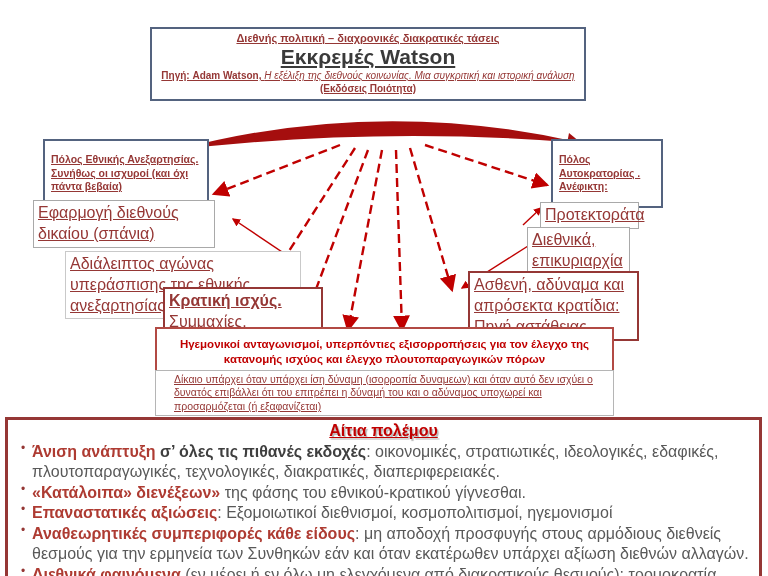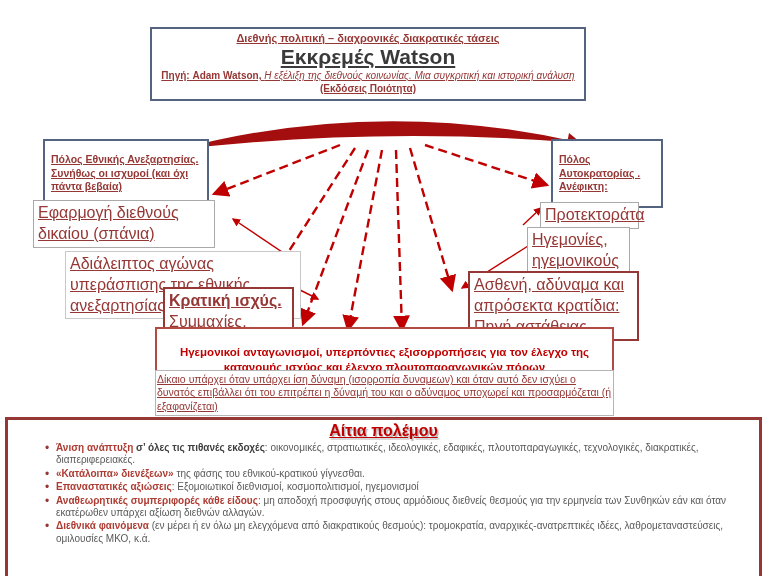--- a/index.html
+++ b/index.html
@@ -22,36 +22,36 @@
   .t3{font-size:10px;color:var(--darkred);text-decoration:underline;line-height:1.25;}
   .t3 .b{font-weight:bold;} .t3 .i{font-style:italic;}
   .pole{border:2px solid var(--frame);padding:12px 6px;font-size:10.5px;font-weight:bold;
         color:var(--darkred);text-decoration:underline;line-height:1.3;text-align:left;}
   .left-pole{left:43px;top:139px;width:166px;}
   .right-pole{left:551px;top:139px;width:112px;}
   .sbox{border:1px solid var(--graybrd);color:var(--darkred);text-decoration:underline;
         text-align:left;font-size:16px;line-height:1.3;padding:2px 4px;}
   .law-box{left:33px;top:200px;width:182px;}
   .struggle-box{left:65px;top:251px;width:236px;border-color:#c9c9c9;}
-  .state-power{left:163px;top:287px;width:131px;border:2px solid var(--darkred);}
+  .state-power{left:163px;top:287px;width:160px;border:2px solid var(--darkred);}
   .state-power .l1{font-weight:bold;}
   .protectorates{left:540px;top:202px;width:99px;}
   .hegemonies{left:527px;top:227px;width:103px;}
   .weak-states{left:468px;top:271px;width:171px;border:2px solid var(--darkred);}
   .rivalry{left:155px;top:327px;width:459px;border:2px solid #B24A44;color:var(--red);
-           font-weight:bold;font-size:11.5px;text-align:center;padding:16px 8px;line-height:1.3;}
+           font-weight:bold;font-size:11.5px;text-align:center;padding:8px 8px;line-height:1.3;}
   .balance{left:155px;top:370px;width:459px;border:1px solid #b5b5b5;color:var(--darkred);
-           text-decoration:underline;font-size:10.5px;line-height:1.28;padding:2px 1px;text-align:left;}
+           text-decoration:underline;font-size:10.5px;line-height:1.28;padding:2px 18px;text-align:left;}
   .causes{left:5px;top:417px;width:757px;height:200px;border:3px solid var(--darkred);
           padding:1px 8px 4px;}
   .causes-title{text-align:center;font-size:16px;font-weight:bold;color:var(--red);
                 text-decoration:underline;text-shadow:1.5px 1.5px 1px rgba(90,90,90,.45);margin:1px 0 2px;}
   ul.blist{margin:0;padding:0 0 0 16px;list-style:none;}
-  ul.blist li{position:relative;font-size:10px;line-height:1.24;color:var(--textgray);
-              margin-bottom:1px;margin-left:24px;}
+  ul.blist li{position:relative;font-size:16px;line-height:1.24;color:var(--textgray);
+              margin-bottom:1px;}
   ul.blist li::before{content:"\2022";position:absolute;left:-11px;top:-1px;
                       color:var(--darkred);font-size:12px;}
   .lead{color:var(--leadred);font-weight:bold;}
   .bld{color:var(--textdark);font-weight:bold;}
 </style>
 </head>
 <body>
 
 <div class="stage">
 
@@ -97,21 +97,21 @@
 
   <div class="box sbox law-box">Εφαρμογή διεθνούς δικαίου (σπάνια)</div>
   <div class="box sbox struggle-box">Αδιάλειπτος αγώνας υπεράσπισης της εθνικής ανεξαρτησίας</div>
 
   <div class="box sbox state-power">
     <div class="l1">Κρατική ισχύς.</div>
     <div>Συμμαχίες.</div>
   </div>
 
   <div class="box sbox protectorates">Προτεκτοράτα</div>
-  <div class="box sbox hegemonies">Ηγεμονίες, ηγεμονικούς</div>
+  <div class="box sbox hegemonies">Διεθνικά, επικυριαρχία</div>
   <div class="box sbox weak-states">Ασθενή, αδύναμα και απρόσεκτα  κρατίδια: Πηγή αστάθειας</div>
 
   <div class="box rivalry">Ηγεμονικοί ανταγωνισμοί, υπερπόντιες εξισορροπήσεις για τον έλεγχο της κατανομής ισχύος και έλεγχο πλουτοπαραγωγικών πόρων</div>
   <div class="box balance">Δίκαιο υπάρχει όταν υπάρχει ίση δύναμη (ισορροπία δυναμεων) και όταν αυτό δεν ισχύει ο δυνατός επιβάλλει ότι του επιτρέπει η δύναμή του και ο αδύναμος υποχωρεί και προσαρμόζεται (ή εξαφανίζεται)</div>
 
   <div class="box causes">
     <div class="causes-title">Αίτια πολέμου</div>
     <ul class="blist">
       <li><span class="lead">Άνιση ανάπτυξη </span><span class="bld">σ’ όλες τις πιθανές εκδοχές</span><span>: οικονομικές, στρατιωτικές, ιδεολογικές, εδαφικές, πλουτοπαραγωγικές, τεχνολογικές, διακρατικές, διαπεριφερειακές.</span></li>
       <li><span class="lead">«Κατάλοιπα» διενέξεων» </span><span class="bld"></span><span>της φάσης του εθνικού-κρατικού γίγνεσθαι.</span></li>

